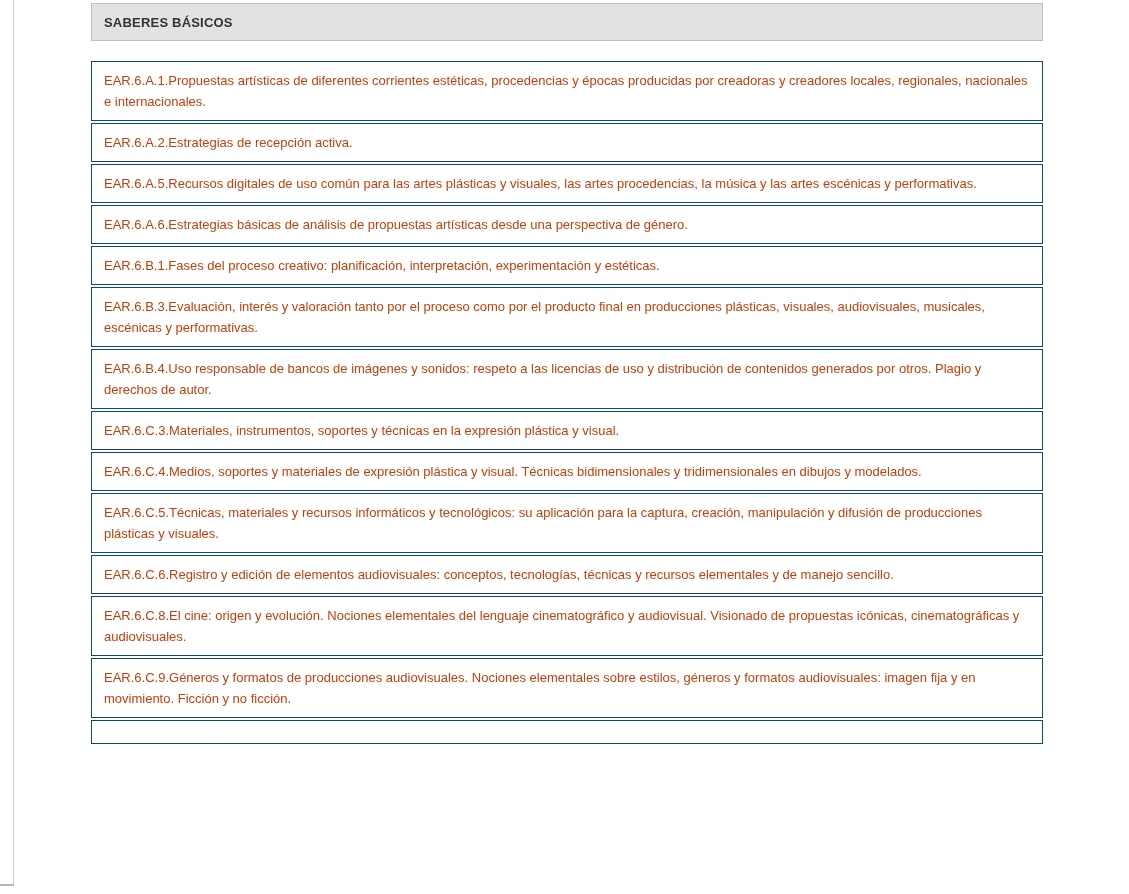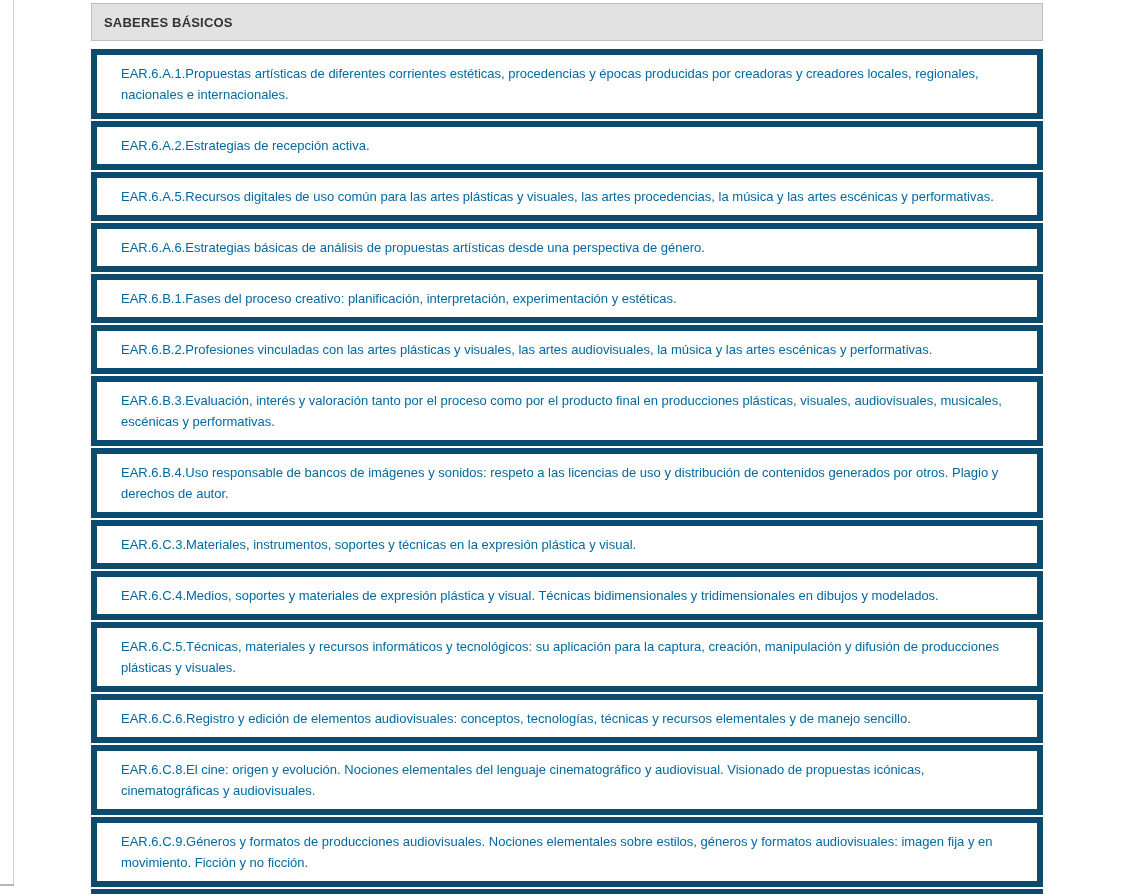--- a/index.html
+++ b/index.html
@@ -42,33 +42,33 @@
   .table-header {
     box-sizing: border-box;
     background: #e2e2e2;
     border: 1px solid #bfbfbf;
     padding: 18px 12px;
     height: 30px;
     font-size: 13px;
     font-weight: bold;
     color: #333333;
     letter-spacing: 0.2px;
-    margin-bottom: 8px;
+    margin-bottom: 20px;
     display: flex;
     align-items: center;
   }
   .row {
     box-sizing: border-box;
     background: #ffffff;
-    border: 6px solid #0c4a6e;
-    padding: 8px 24px;
+    border: 1px solid #0c4a6e;
+    padding: 8px 12px;
     margin-bottom: 2px;
     font-size: 13px;
     line-height: 21px;
-    color: #0369a1;
+    color: #c2410c;
   }
   .row.partial {
     height: 24px;
     margin-bottom: 0;
   }
 </style>
 </head>
 <body>
 
 <div class="page">
@@ -91,23 +91,20 @@
         <div class="row">
     <span>EAR.6.A.5.Recursos digitales de uso común para las artes plásticas y visuales, las artes procedencias, la música y las artes escénicas y performativas.</span>
   </div>
         <div class="row">
     <span>EAR.6.A.6.Estrategias básicas de análisis de propuestas artísticas desde una perspectiva de género.</span>
   </div>
         <div class="row">
     <span>EAR.6.B.1.Fases del proceso creativo: planificación, interpretación, experimentación y estéticas.</span>
   </div>
         <div class="row">
-    <span>EAR.6.B.2.Profesiones vinculadas con las artes plásticas y visuales, las artes audiovisuales, la música y las artes escénicas y performativas.</span>
-  </div>
-        <div class="row">
     <span>EAR.6.B.3.Evaluación, interés y valoración tanto por el proceso como por el producto final en producciones plásticas, visuales, audiovisuales, musicales, escénicas y performativas.</span>
   </div>
         <div class="row">
     <span>EAR.6.B.4.Uso responsable de bancos de imágenes y sonidos: respeto a las licencias de uso y distribución de contenidos generados por otros. Plagio y derechos de autor.</span>
   </div>
         <div class="row">
     <span>EAR.6.C.3.Materiales, instrumentos, soportes y técnicas en la expresión plástica y visual.</span>
   </div>
         <div class="row">
     <span>EAR.6.C.4.Medios, soportes y materiales de expresión plástica y visual. Técnicas bidimensionales y tridimensionales en dibujos y modelados.</span>

